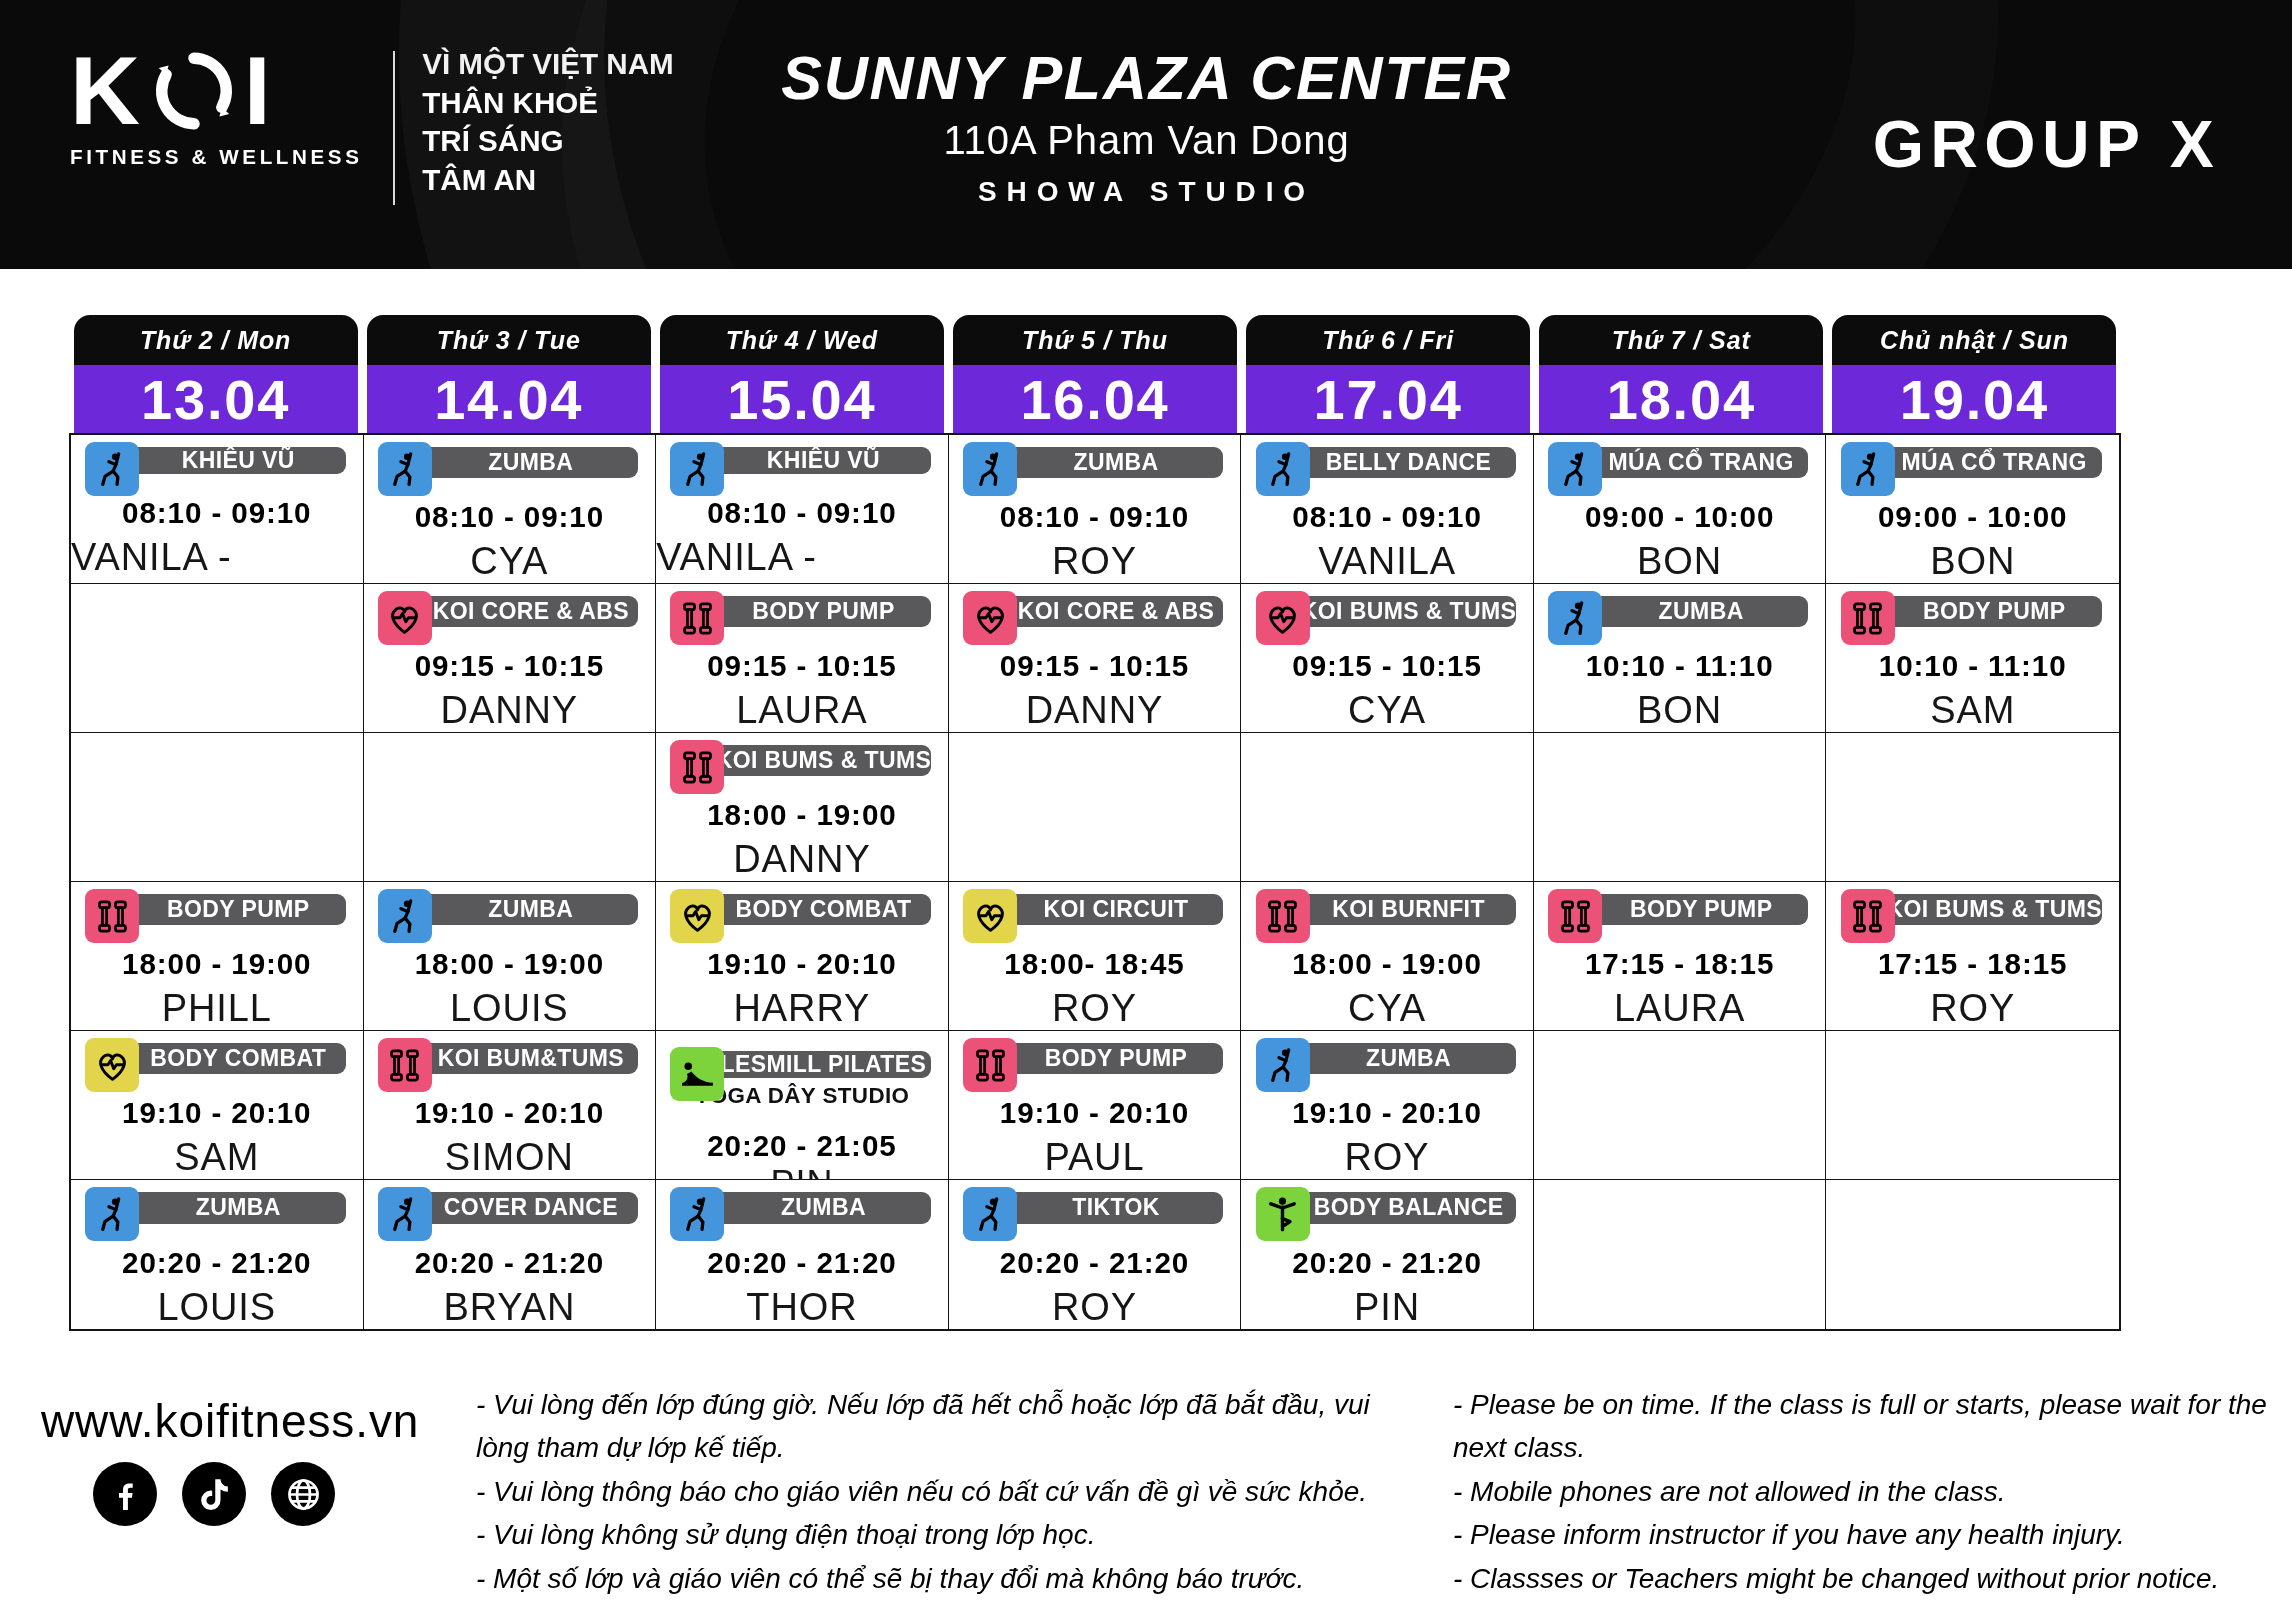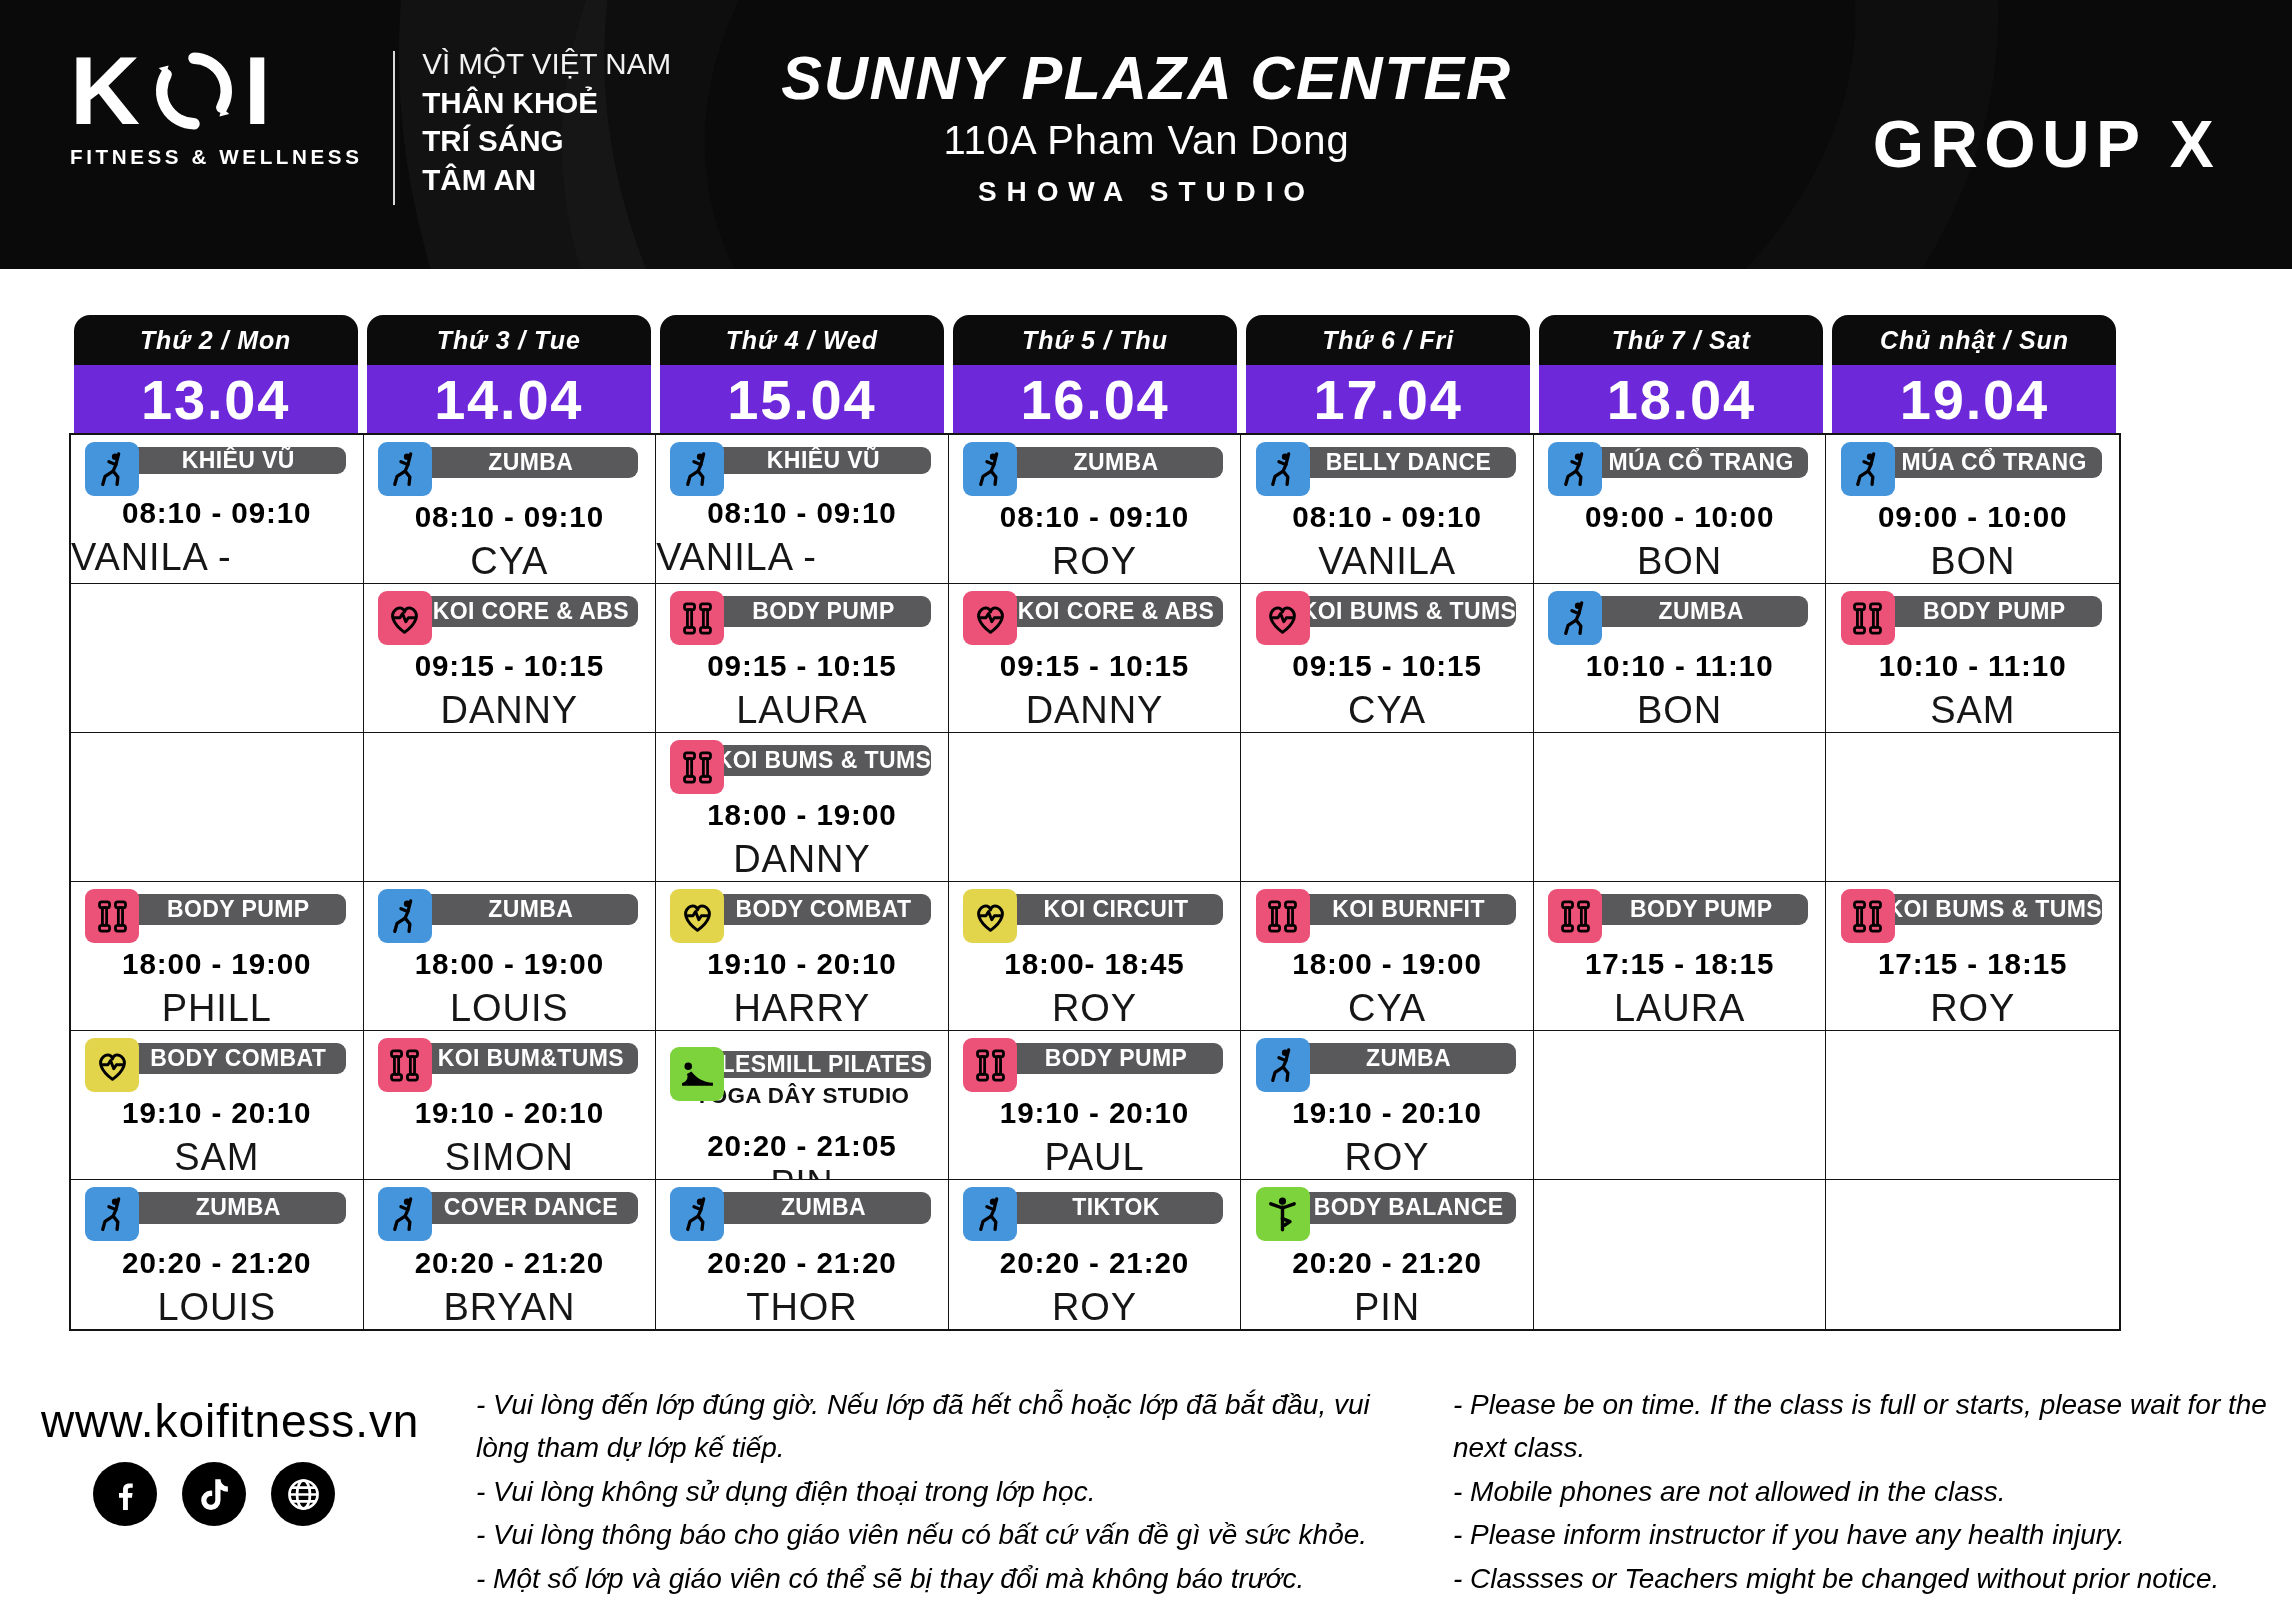--- a/index.html
+++ b/index.html
@@ -9,21 +9,21 @@
   .hdr{position:absolute;left:0;top:0;width:2293px;height:269px;background:#0a0a0a;overflow:hidden;}
   .hdr::before{content:"";position:absolute;right:-376px;top:-681px;width:1881px;height:1343px;border-radius:50%;border:206px solid rgba(255,255,255,0.035);transform:rotate(18deg);}
   .hdr::after{content:"";position:absolute;left:555px;top:-466px;width:1164px;height:806px;border-radius:50%;border:143px solid rgba(255,255,255,0.02);transform:rotate(-12deg);}
   .logo-wrap{position:absolute;left:70px;top:47px;display:flex;align-items:flex-start;z-index:2;}
   .koi-line{display:flex;align-items:center;color:#fff;font-weight:bold;font-size:97px;line-height:0.9;letter-spacing:3.6px;}
   .koi-ring{width:82px;height:82px;margin:0 9px;}
   .koi-sub{color:#fff;font-weight:bold;font-size:20.6px;letter-spacing:3.6px;margin-top:10.7px;white-space:nowrap;text-align:right;}
   .logo-left{display:flex;flex-direction:column;align-items:flex-start;}
   .logo-div{width:2.7px;height:154px;background:rgba(255,255,255,0.85);margin:3.6px 27px 0 30px;}
   .tagline{color:#fff;font-size:29.6px;line-height:1.3;margin-top:-1.8px;}
-  .tagline .t0{font-weight:400;opacity:.95;}
+  .tagline .t0{font-weight:700;opacity:.95;}
   .tagline .tb{font-weight:bold;}
   .center-block{position:absolute;left:50%;transform:translateX(-50%);top:43px;text-align:center;color:#fff;z-index:2;width:1164px;}
   .main-title{font-size:61px;font-weight:bold;font-style:italic;letter-spacing:1.8px;}
   .addr{font-size:40px;font-weight:400;margin-top:5.4px;letter-spacing:0.9px;}
   .studio{font-size:28px;font-weight:bold;letter-spacing:9.9px;margin-top:12.5px;}
   .groupx{position:absolute;right:73px;top:106px;color:#fff;font-size:66px;font-weight:bold;letter-spacing:6.3px;z-index:2;}
 
   
   .sched{position:absolute;left:69px;top:315px;width:2052px;}
   .sched-head{display:grid;grid-template-columns:repeat(7,1fr);}
@@ -680,22 +680,22 @@
   <div class="soc">
     <svg viewBox="0 0 24 24" fill="none" stroke="#fff" stroke-width="1.6">
         <circle cx="12" cy="12" r="8.2"></circle>
         <ellipse cx="12" cy="12" rx="3.8" ry="8.2"></ellipse>
         <path d="M3.8 12h16.4M4.9 8h14.2M4.9 16h14.2"></path>
       </svg>
   </div>
 </div>
 <div class="notes notes-vi">
     <div class="note">- Vui lòng đến lớp đúng giờ. Nếu lớp đã hết chỗ hoặc lớp đã bắt đầu, vui lòng tham dự lớp kế tiếp.</div>
+    <div class="note">- Vui lòng thông báo cho giáo viên nếu có bất cứ vấn đề gì về sức khỏe.</div>
     <div class="note">- Vui lòng không sử dụng điện thoại trong lớp học.</div>
-    <div class="note">- Vui lòng thông báo cho giáo viên nếu có bất cứ vấn đề gì về sức khỏe.</div>
     <div class="note">- Một số lớp và giáo viên có thể sẽ bị thay đổi mà không báo trước.</div>
   </div>
 <div class="notes notes-en">
     <div class="note">- Please be on time. If the class is full or starts, please wait for the next class.</div>
     <div class="note">- Mobile phones are not allowed in the class.</div>
     <div class="note">- Please inform instructor if you have any health injury.</div>
     <div class="note">- Classses or Teachers might be changed without prior notice.</div>
   </div>
 
 

